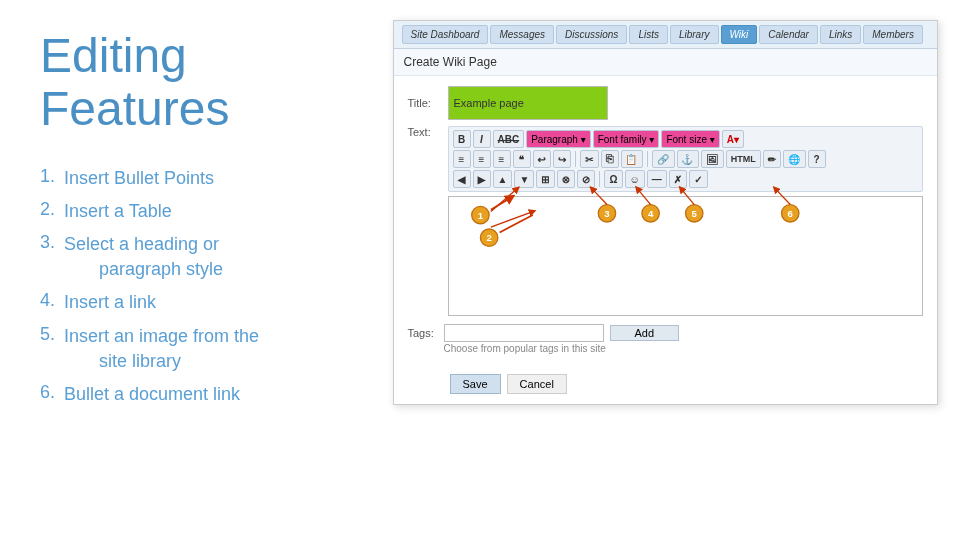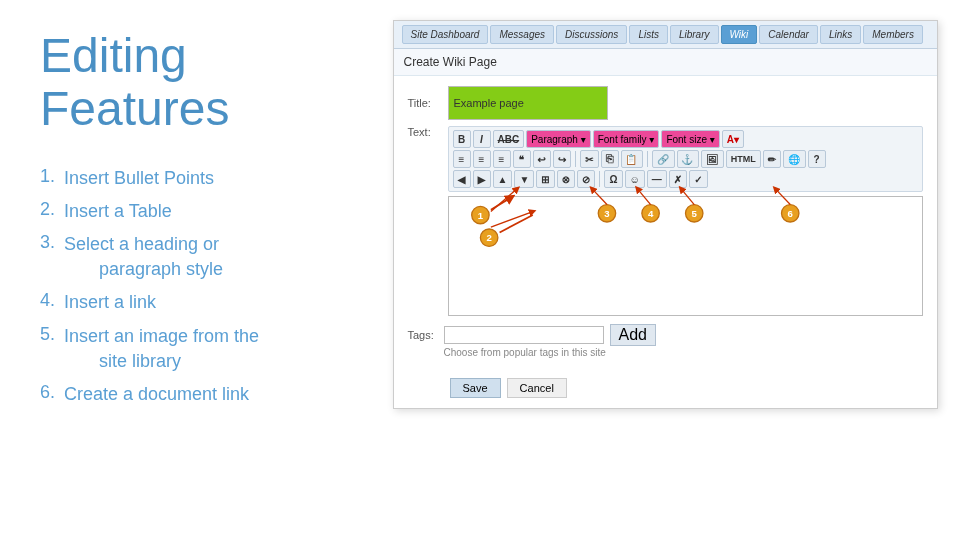--- a/index.html
+++ b/index.html
@@ -222,22 +222,22 @@
     .tags-input {
       border: 1px solid #bbb;
       padding: 2px 5px;
       font-size: 11px;
       width: 160px;
     }
 
     .tags-add-btn {
       background: #e0e8f0;
       border: 1px solid #b0c0d0;
-      padding: 1px 8px;
-      font-size: 16px;
+      padding: 1px 24px;
+      font-size: 11px;
       cursor: pointer;
     }
 
     .tags-hint {
       font-size: 10px;
       color: #888;
     }
 
     
     .wiki-actions {
@@ -294,21 +294,21 @@
       <li>
         <span class="num">4.</span>
         <span class="text">Insert a link</span>
       </li>
       <li>
         <span class="num">5.</span>
         <span class="text">Insert an image from the<br>&nbsp;&nbsp;&nbsp;&nbsp;&nbsp;&nbsp; site library</span>
       </li>
       <li>
         <span class="num">6.</span>
-        <span class="text">Create a document link</span>
+        <span class="text">Bullet a document link</span>
       </li>
     </ol>
   </div>
 
   <div class="right-panel">
     <div class="wiki-screenshot">
 
       <div class="wiki-nav">
         <div class="nav-item">Site Dashboard</div>
         <div class="nav-item">Messages</div>

